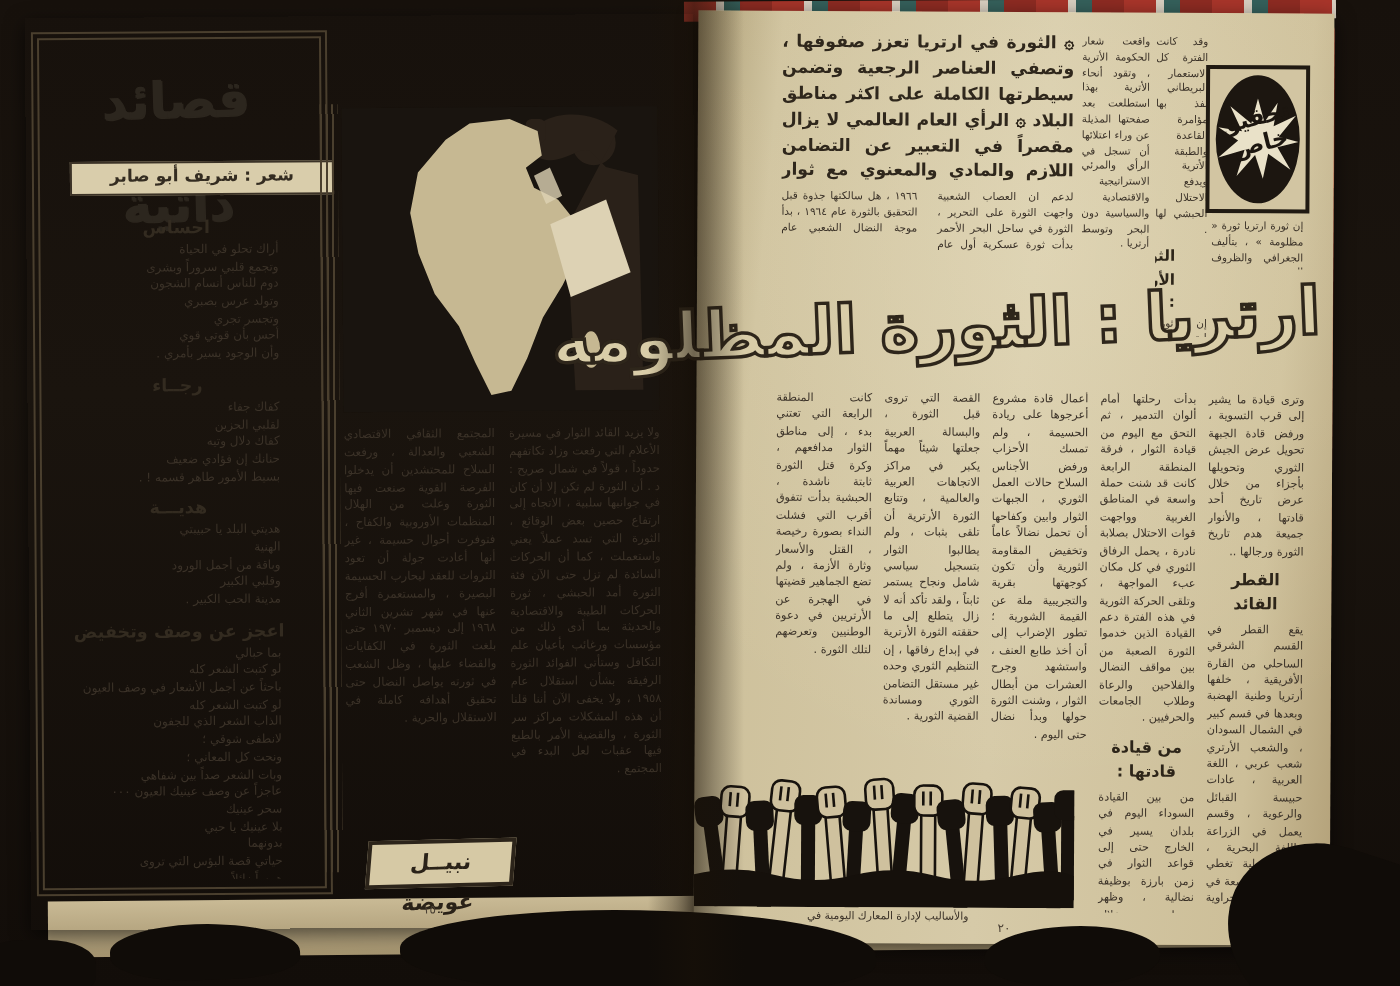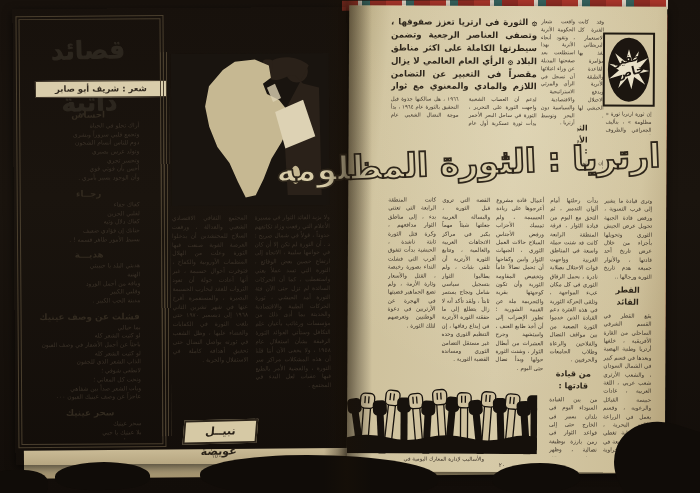--- a/index.html
+++ b/index.html
@@ -117,33 +117,32 @@
       </div>
       <div class="stanza">
         <h4>هديـــة</h4>
         <div class="lines">هديتي البلد يا حبيبتي
 الهنية
 وباقة من أجمل الورود
 وقلبي الكبير
 مدينة الحب الكبير .</div>
       </div>
       <div class="stanza">
-        <h4>فشلت عن وصف عينيك</h4>
+        <h4>اعجز عن وصف وتخفيض</h4>
         <div class="lines">بما حبالي
 لو كتبت الشعر كله
 باحثاً عن أجمل الأشعار في وصف العيون
 لو كتبت الشعر كله
 الذاب الشعر الذي للجفون
 لانطفى شوقي ؛
 ونحت كل المعاني ؛
 وبات الشعر صداً بين شفاهي
 عاجزاً عن وصف عينيك العيون ٠٠٠</div>
       </div>
       <div class="stanza">
-        <h4>سحر عينيك</h4>
         <div class="lines">سحر عينيك
 بلا عينيك يا حبي
 بدونهما
 حياتي قصة البؤس التي تروى
 همساً زائلاً
 هباء الظل
 وأحبيا منهما لهما
 فكيف أعيش يا حبي
 بدونهما ! !</div>
       </div>

